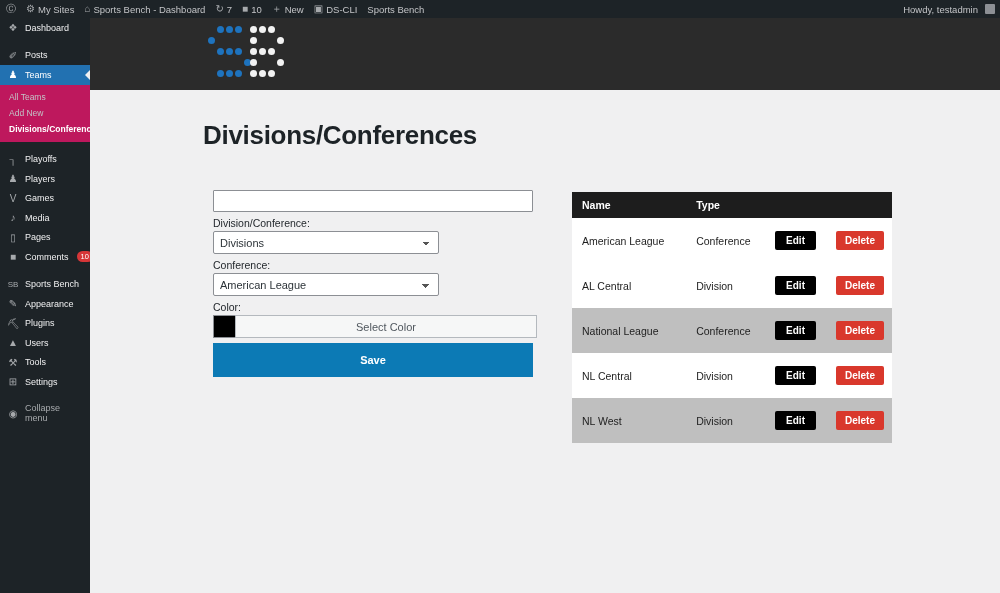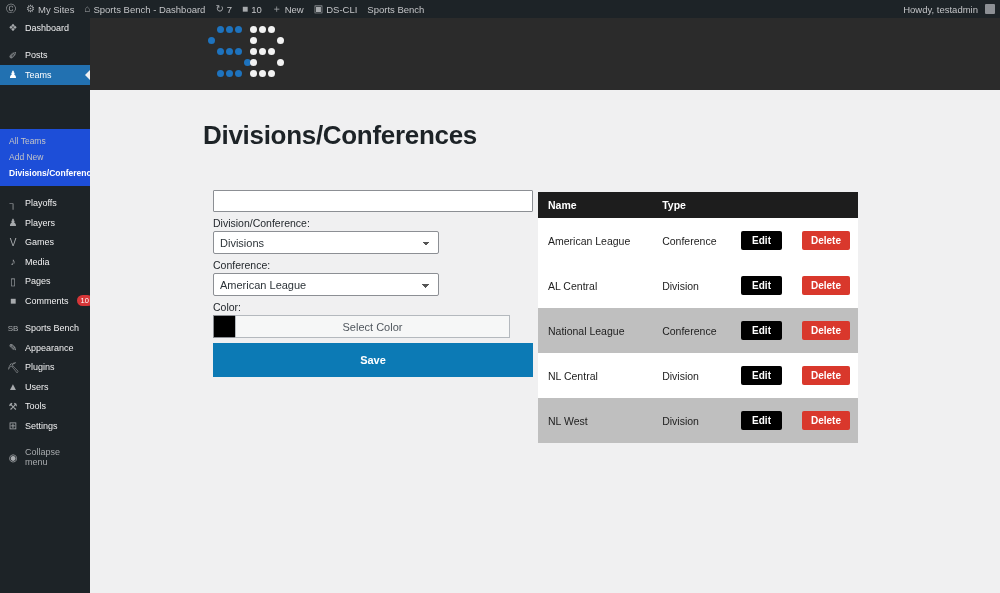--- a/index.html
+++ b/index.html
@@ -41,21 +41,21 @@
     width: 12px; text-align: center; font-size: 10px; color: #a7aaad; flex: 0 0 12px;
   }
   .menu-item.current { background: #2271b1; color: #fff; }
   .menu-item.current .mi-ico { color: #fff; }
   .menu-item.current::after {
     content: ""; position: absolute; right: -1px; top: 50%;
     transform: translateY(-50%);
     border-top: 6px solid transparent; border-bottom: 6px solid transparent;
     border-right: 6px solid #f0f0f1;
   }
-  .submenu { background: #1d4ed8; padding: 4px 0 5px 0; margin-top: 44px; }
+  .submenu { background: #be185d; padding: 4px 0 5px 0; }
   .submenu-item {
     padding: 2px 7px 2px 9px; color: #c3c4c7; font-size: 8.5px; line-height: 12px;
   }
   .submenu-item.current { color: #fff; font-weight: bold; }
   .menu-gap { height: 8px; }
   .mi-badge {
     background: #d63638; color: #fff; border-radius: 7px;
     padding: 0 4px; font-size: 7.5px; line-height: 11px; margin-left: 2px;
   }
   .collapse { color: #a7aaad; margin-top: 4px; }
@@ -93,38 +93,38 @@
     background-image:
       linear-gradient(45deg, transparent 50%, #555 50%),
       linear-gradient(135deg, #555 50%, transparent 50%);
     background-position: calc(100% - 12px) 10px, calc(100% - 8px) 10px;
     background-size: 4px 4px, 4px 4px;
     background-repeat: no-repeat;
   }
   #sel-type { width: 226px; }
   #sel-conf { width: 226px; }
   .f-row { margin-bottom: 5px; }
-  .color-wrap { display: flex; width: 297px; height: 23px; }
+  .color-wrap { display: flex; width: 324px; height: 23px; }
   .color-swatch {
     width: 22px; height: 23px; background: #000;
     border: 1px solid #8c8f94; border-right: none;
   }
   .color-btn {
     flex: 1; height: 23px; background: #f6f7f7; border: 1px solid #b4b9be;
     font-size: 11px; color: #50575e; display: flex;
     align-items: center; justify-content: center; font-family: inherit;
   }
   #save-btn {
     width: 320px; height: 34px; background: #0c7ab5; border: none;
     color: #fff; font-size: 11px; font-weight: bold; font-family: inherit;
     margin-top: 5px; display: flex; align-items: center; justify-content: center;
   }
 
   
-  #table-col { position: absolute; left: 448px; top: 102px; width: 320px; }
+  #table-col { position: absolute; left: 482px; top: 102px; width: 320px; }
   #dc-table { width: 320px; border-collapse: collapse; }
   #dc-table th {
     background: #1d1d1d; color: #fff; font-size: 10.5px; font-weight: bold;
     text-align: left; padding: 7px 0 7px 10px; height: 26px;
   }
   #dc-table th.th-type { padding-left: 20px; }
   #dc-table td {
     font-size: 10.5px; color: #1d1d1d; height: 45px; vertical-align: middle;
     padding-left: 10px;
   }

